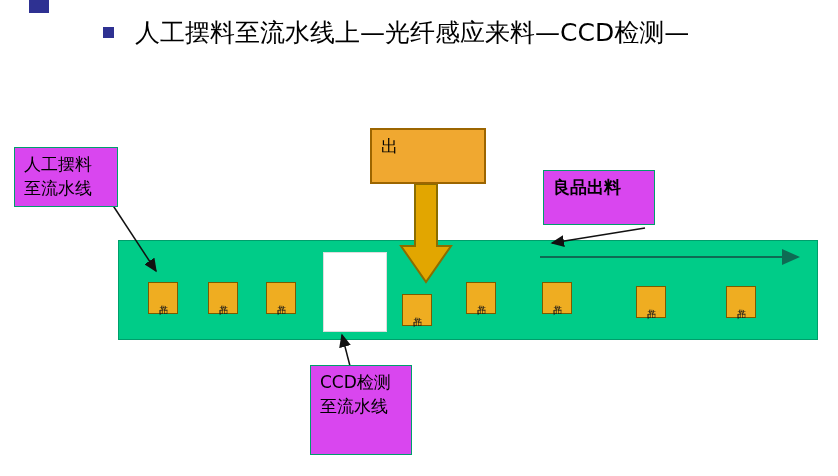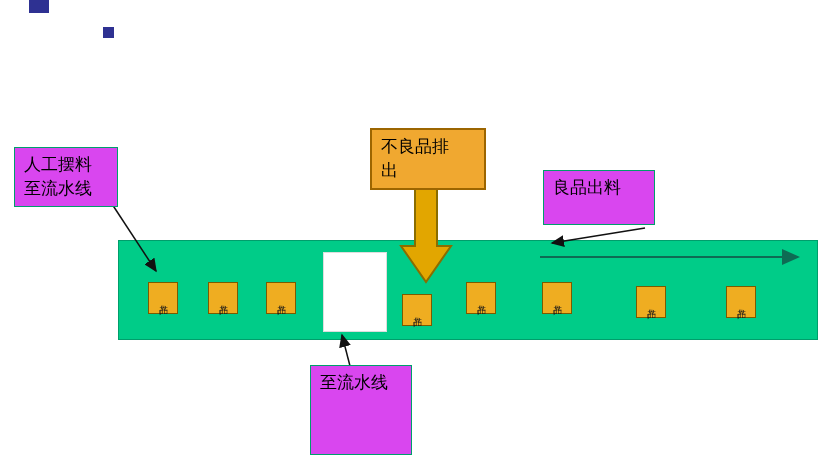--- a/index.html
+++ b/index.html
@@ -29,34 +29,35 @@
   .p1{left:148px;top:282px}.p2{left:208px;top:282px}.p3{left:266px;top:282px}
   .p4{left:402px;top:294px}.p5{left:466px;top:282px}.p6{left:542px;top:282px}
   .p7{left:636px;top:286px}.p8{left:726px;top:286px}
 
   .callout {
     position:absolute; background:#d946ef; border:1px solid #009E6B;
     font-size:17px; line-height:1.4; padding:5px 9px; box-sizing:border-box; color:#000;
   }
   .callout-manual { left:14px;  top:147px; width:104px; min-height:56px; }
   .callout-defect { left:370px; top:128px; width:116px; min-height:56px; background:#F0A830; border:2px solid #9C6500; }
-  .callout-good   { left:543px; top:170px; width:112px; min-height:55px; }
+  .callout-good   { left:543px; top:170px; width:112px; min-height:55px;font-weight:bold; }
   .callout-ccd    { left:310px; top:365px; width:102px; min-height:90px; }
 
   svg.overlay { position:absolute; left:0; top:0; width:838px; height:476px; pointer-events:none; }
 </style>
 </head>
 <body>
 
 <div class="slide">
 
   <div class="corner-deco"></div>
   <div class="bullet-sq"></div>
 
   <div class="title">
+    <div>人工摆料至流水线上—光纤感应来料—CCD检测—</div>
   </div>
 
   <div class="conveyor"></div>
 
   <div class="white-window"></div>
 
   <div class="product p1">
       <span>产品</span>
     </div>
   <div class="product p2">
@@ -101,25 +102,25 @@
 
     <line x1="350" y1="366" x2="342" y2="335" stroke="#111" stroke-width="1.5" marker-end="url(#ah-black)"></line>
   </svg>
 
   <div class="callout callout-manual">
     <div>人工摆料</div>
     <div>至流水线</div>
   </div>
 
   <div class="callout callout-defect">
-    <div>不良品排</div>
     <div>出</div>
   </div>
 
   <div class="callout callout-good">
     <div>良品出料</div>
   </div>
 
   <div class="callout callout-ccd">
+    <div>CCD检测</div>
     <div>至流水线</div>
   </div>
 
 </div>
 
 </body></html>

